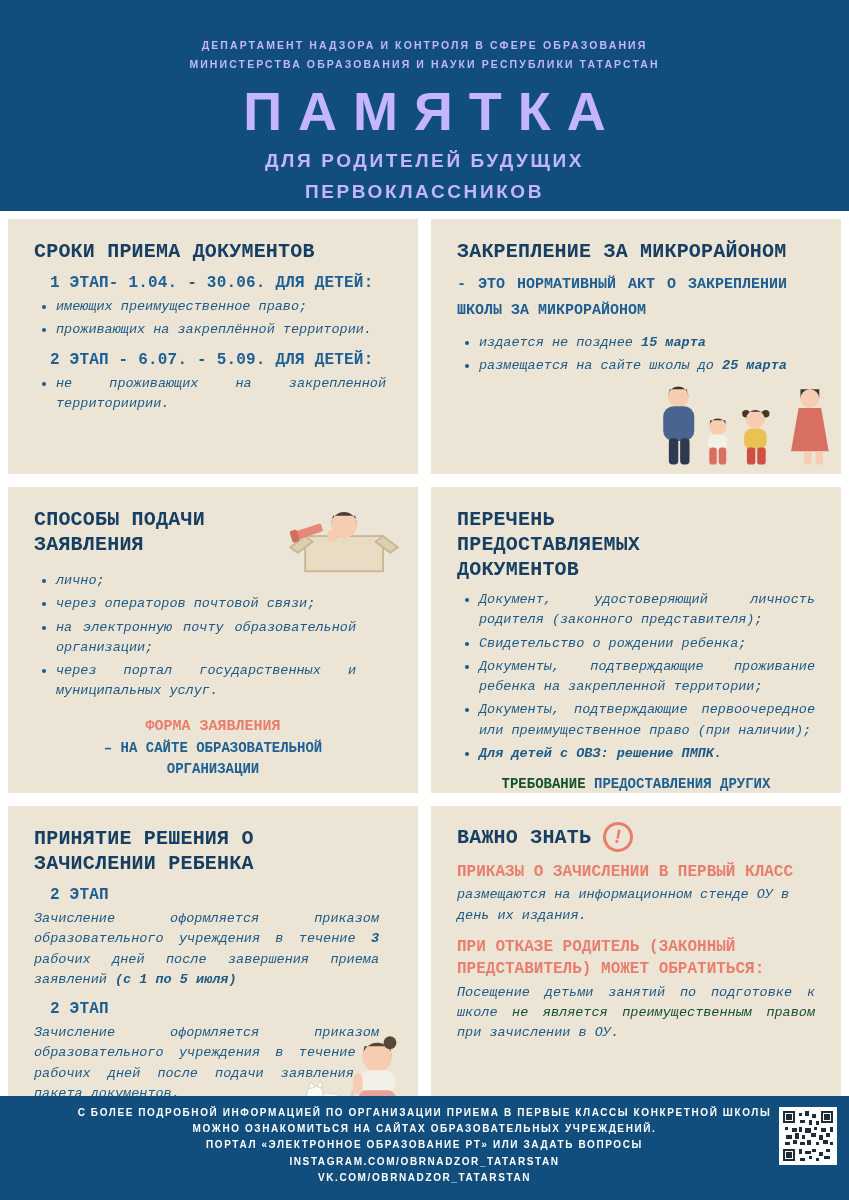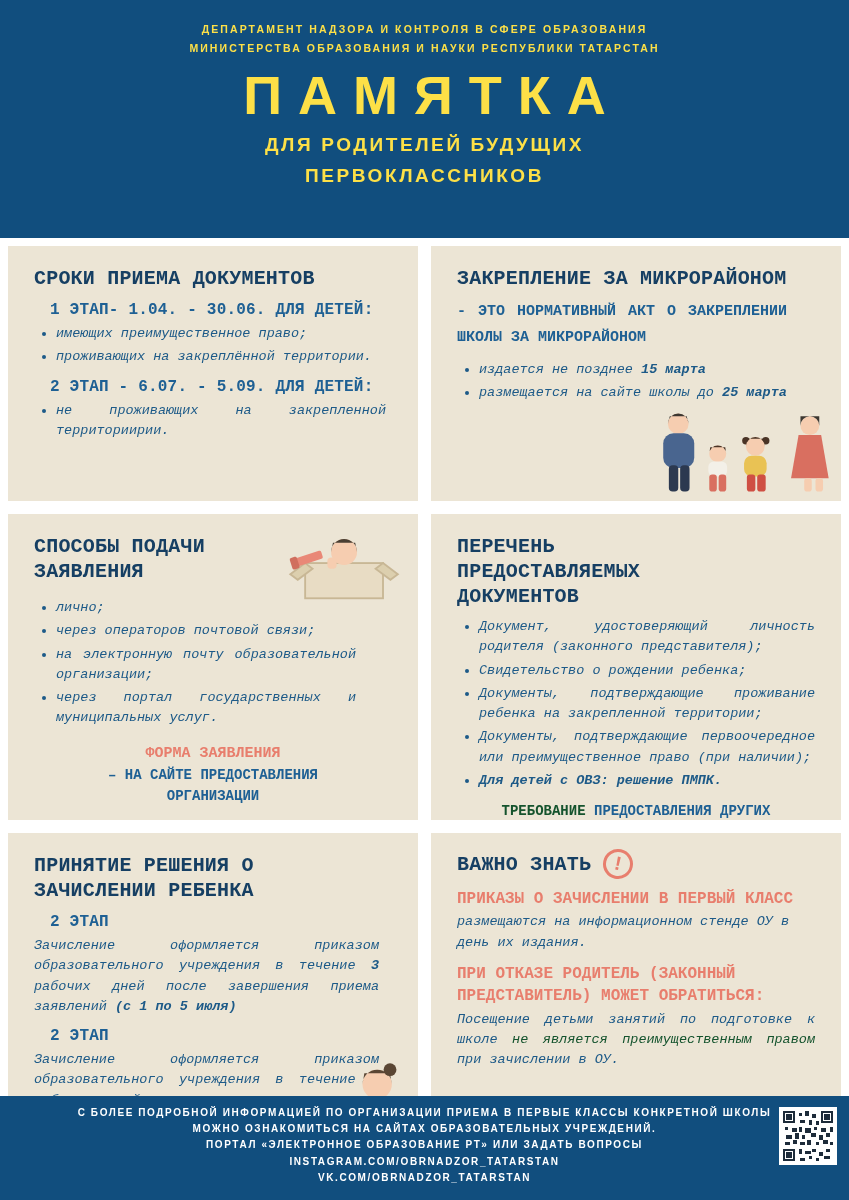--- a/index.html
+++ b/index.html
@@ -4,22 +4,22 @@
 <style>
   * { box-sizing: border-box; margin: 0; padding: 0; }
   html,body { background:#e9e9e9; }
   .page {
     width: 849px; height: 1200px; margin: 0 auto; position: relative;
     background: #ffffff; overflow: hidden;
     font-family: "Liberation Sans", "DejaVu Sans", sans-serif;
   }
   
   .hd {
-    height: 238px; background: #114e7e; color: #fde047; text-align: center;
-    padding-top: 20px;
+    height: 211px; background: #114e7e; color: #c4b5fd; text-align: center;
+    padding-top: 36px;
   }
   .dept { font-size: 10.5px; font-weight: 700; letter-spacing: 2.1px; line-height: 1.8; }
   .big-title {
     font-size: 54px; font-weight: 800; letter-spacing: 16px; padding-left: 16px;
     margin: 9px 0 7px; line-height: 1.05;
   }
   .subtitle { font-size: 19px; font-weight: 700; letter-spacing: 2.6px; line-height: 1.6; }
   
   .body-grid {
     display: grid; grid-template-columns: 1fr 1fr;
@@ -149,21 +149,21 @@
         <rect x="46" y="34" width="10" height="12" rx="4" fill="#f6cdb0"></rect>
       </svg>
       <ul class="blt" style="margin-top:14px">
         <li>лично;</li>
         <li>через операторов почтовой связи;</li>
         <li class="just" style="max-width:300px">на электронную почту образовательной организации;</li>
         <li class="just" style="max-width:300px">через портал государственных и муниципальных услуг.</li>
       </ul>
       <div class="center-note">
         <span class="a">ФОРМА ЗАЯВЛЕНИЯ</span>
-        <span class="b">– НА САЙТЕ ПРЕДОСТАВЛЕНИЯ</span>
+        <span class="b">– НА САЙТЕ ОБРАЗОВАТЕЛЬНОЙ</span>
         <span class="b">ОРГАНИЗАЦИИ</span>
       </div>
     </div>
 
     <div class="panel">
       <h2 class="narrow-250">ПЕРЕЧЕНЬ ПРЕДОСТАВЛЯЕМЫХ ДОКУМЕНТОВ</h2>
       <ul class="blt">
         <li class="just">Документ, удостоверяющий личность родителя (законного представителя);</li>
         <li>Свидетельство о рождении ребенка;</li>
         <li class="just">Документы, подтверждающие проживание ребенка на закрепленной территории;</li>

